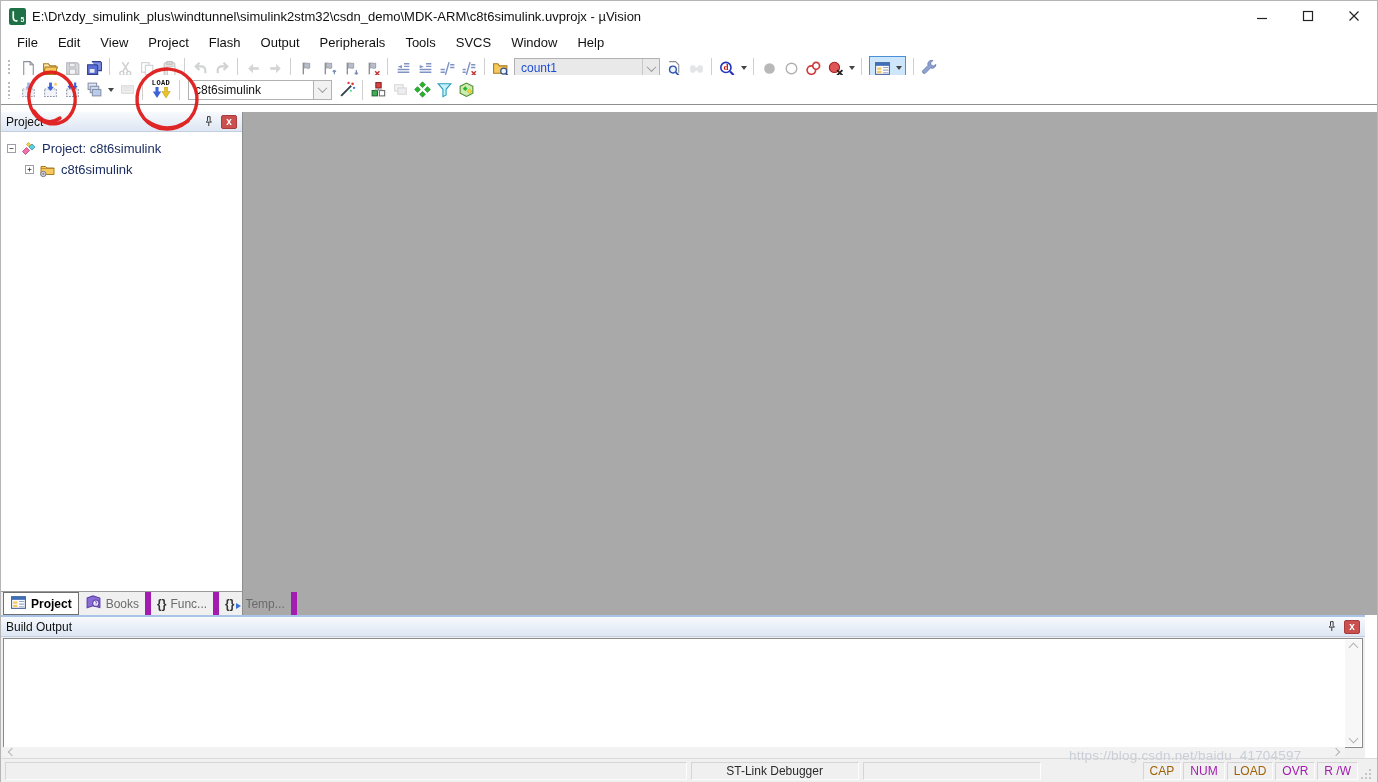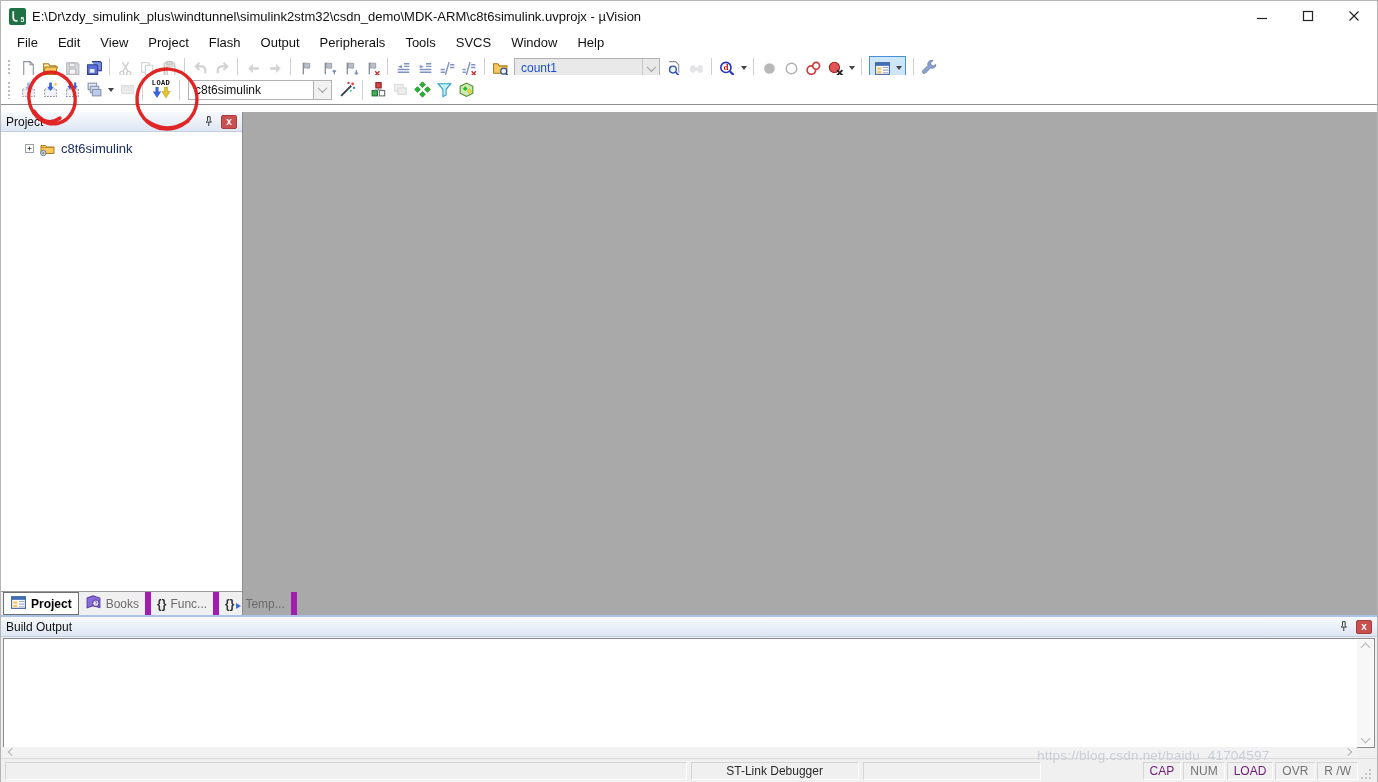--- a/index.html
+++ b/index.html
@@ -54,41 +54,41 @@
   .expander svg { position:absolute; inset:0; }
   .ticon { margin-right:5px; display:flex; }
   .pp-tabs { height:24px; background:#f0f0f0; border-top:1px solid #9a9a9a; display:flex; align-items:stretch; font-size:12px; color:#6b6b6b; padding-left:2px; flex:none; }
   .ptab { display:flex; align-items:center; gap:4px; padding:0 6px; border-right:6px solid #a21caf; white-space:nowrap; }
   .ptab.active { background:#fff; border:1px solid #707070; color:#000; font-weight:bold; }
   .ptab svg { flex:none; }
   .br { font-size:12px; font-weight:bold; color:#333; }
   .mini-arrow { width:0; height:0; border-top:3px solid transparent; border-bottom:3px solid transparent; border-left:5px solid #3a6fd8; margin-left:-2px; margin-top:4px; }
 
   
-  .bo { position:absolute; left:0; right:0; top:614px; height:143px; background:#f0f0f0; border-top:2px solid #aac4e8; }
+  .bo { position:absolute; left:0; right:12px; top:614px; height:143px; background:#f0f0f0; border-top:2px solid #aac4e8; }
   .bo-content { position:absolute; left:2px; right:2px; top:21px; height:110px; background:#fff; border:1px solid #8a8a8a; font-size:12px; font-family:"Liberation Mono", monospace; }
   .vscroll { position:absolute; right:1px; top:1px; bottom:1px; width:16px; background:#f7f7f7; display:flex; flex-direction:column; justify-content:space-between; align-items:center; padding:4px 0; }
   .chev-up { width:7px; height:7px; border-left:1.8px solid #b3b3b3; border-top:1.8px solid #b3b3b3; transform:rotate(45deg); }
   .chev-down { width:7px; height:7px; border-right:1.8px solid #b3b3b3; border-bottom:1.8px solid #b3b3b3; transform:rotate(45deg); }
   .hscroll { position:absolute; left:2px; right:20px; bottom:1px; height:10px; background:#f2f2f2; display:flex; align-items:center; justify-content:space-between; padding:0 6px; }
   .chev-left { width:6px; height:6px; border-left:1.8px solid #b3b3b3; border-bottom:1.8px solid #b3b3b3; transform:rotate(45deg); }
   .chev-right { width:6px; height:6px; border-right:1.8px solid #b3b3b3; border-top:1.8px solid #b3b3b3; transform:rotate(45deg); }
 
   
   .statusbar { position:absolute; left:0; right:0; top:757px; height:25px; background:#f0f0f0; border-top:1px solid #dadada; display:flex; align-items:center; padding:0 4px; font-size:12px; color:#2a2a2a; }
   .sb-box { height:18px; border:1px solid #d5d5d5; border-bottom-color:#fdfdfd; border-right-color:#fdfdfd; display:flex; align-items:center; justify-content:center; margin-right:4px; }
   .sb-a { flex:1; }
   .sb-debugger { width:168px; }
   .sb-b { width:178px; }
   .sb-c { width:92px; border-color:transparent; }
-  .ind { height:18px; padding:0 6px; display:flex; align-items:center; border:1px solid #d5d5d5; border-bottom-color:#fdfdfd; border-right-color:#fdfdfd; margin-left:2px; color:#701a75; white-space:nowrap; }
-  .ind.on { color:#737373; }
+  .ind { height:18px; padding:0 6px; display:flex; align-items:center; border:1px solid #d5d5d5; border-bottom-color:#fdfdfd; border-right-color:#fdfdfd; margin-left:2px; color:#a16207; white-space:nowrap; }
+  .ind.on { color:#a21caf; }
   .grip-corner { width:13px; height:18px; margin-left:2px; display:flex; align-items:flex-end; }
 
-  .watermark { position:absolute; left:1036px; top:747px; font-size:13.5px; color:#c9ced7; letter-spacing:.2px; pointer-events:none; z-index:40; }
+  .watermark { position:absolute; left:1068px; top:747px; font-size:13.5px; color:#c9ced7; letter-spacing:.2px; pointer-events:none; z-index:40; }
   .anno { position:absolute; inset:0; pointer-events:none; z-index:50; }
 </style>
 </head>
 <body>
 
 <div class="win">
 
   <div class="titlebar">
     <span style="display:flex;">
       <svg width="17" height="17" viewBox="0 0 16 16">
@@ -448,20 +448,35 @@
         <span class="sp"></span>
         <span class="pinbtn">
           <svg width="12" height="13" viewBox="0 0 16 16">
               <path d="M9.5 1.5v5.5l1.8 1.8H4.2L6 7V1.5z" fill="none" stroke="#333" stroke-width="1.3"></path>
               <path d="M7.7 9v5" stroke="#333" stroke-width="1.3"></path>
             </svg>
         </span>
         <span class="closebtn">x</span>
       </div>
       <div class="pp-tree">
+        <div class="trow">
+          <span class="expander">
+              <svg viewBox="0 0 9 9">
+                <path d="M2 4.5h5" stroke="#333" stroke-width="1"></path>
+              </svg>
+            </span>
+          <span class="ticon">
+            <svg width="16" height="16" viewBox="0 0 16 16">
+                <path d="M1.5 10.5 5.5 6.5 8.5 9.5 4.5 13.5z" fill="#f26fae" stroke="#a8336f" stroke-width=".7"></path>
+                <path d="M8 6 11 3l3 3-3 3z" fill="#62cbe8" stroke="#2a84a8" stroke-width=".7"></path>
+                <path d="M5.5 3.5 7.5 1.5l2 2-2 2z" fill="#f7d34d" stroke="#b8860b" stroke-width=".6"></path>
+              </svg>
+          </span>
+          <span>Project: c8t6simulink</span>
+        </div>
         <div class="trow">
           <span class="indent"></span>
           <span class="expander">
               <svg viewBox="0 0 9 9">
                 <path d="M2 4.5h5M4.5 2v5" stroke="#333" stroke-width="1"></path>
               </svg>
             </span>
           <span class="ticon">
             <svg width="17" height="16" viewBox="0 0 16 16">
                 <path d="M1.5 12.5v-8h4.5L7.5 6h7v6.5z" fill="#f7c85c" stroke="#a87b1e"></path>

